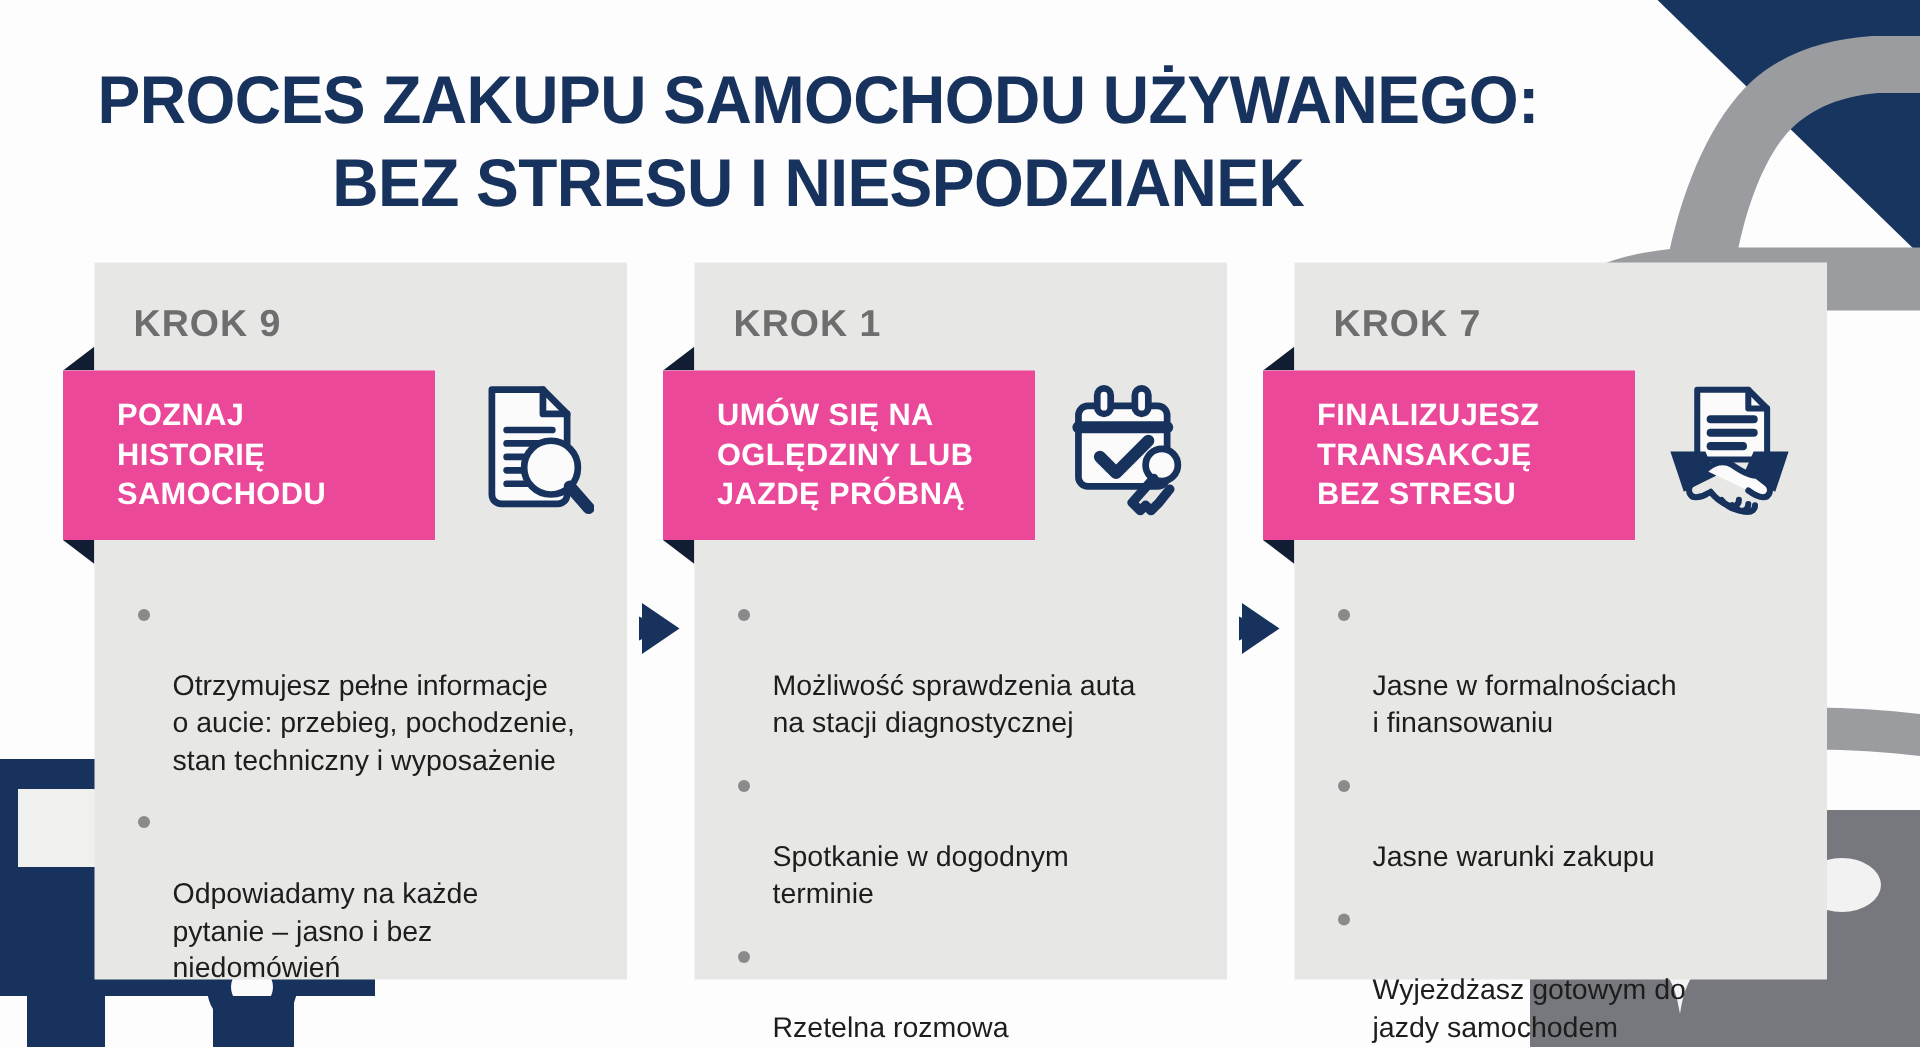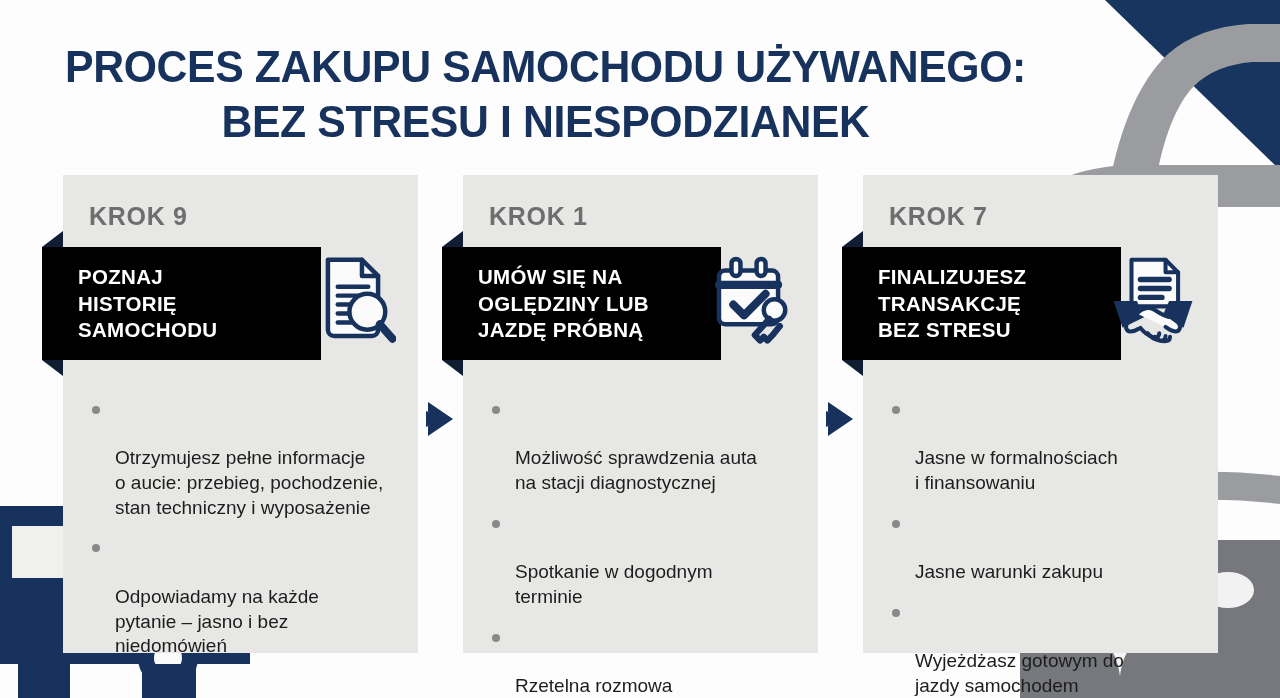--- a/index.html
+++ b/index.html
@@ -81,23 +81,23 @@
     font-weight:bold;
     letter-spacing:0.7px;
     color:#6e6e6e;
   }
 
   
   .banner {
     position:absolute;
     top:72px;
     left:-21px;
-    width:279px;
+    width:248px;
     min-height:112px;
-    background:#000000;
+    background:#ec4899;
     padding:17px 16px 16px 36px;
     z-index:2;
   }
   .banner-title {
     color:#ffffff;
     font-size:20.5px;
     font-weight:bold;
     line-height:1.30;
     letter-spacing:0.3px;
     white-space:pre-line;

